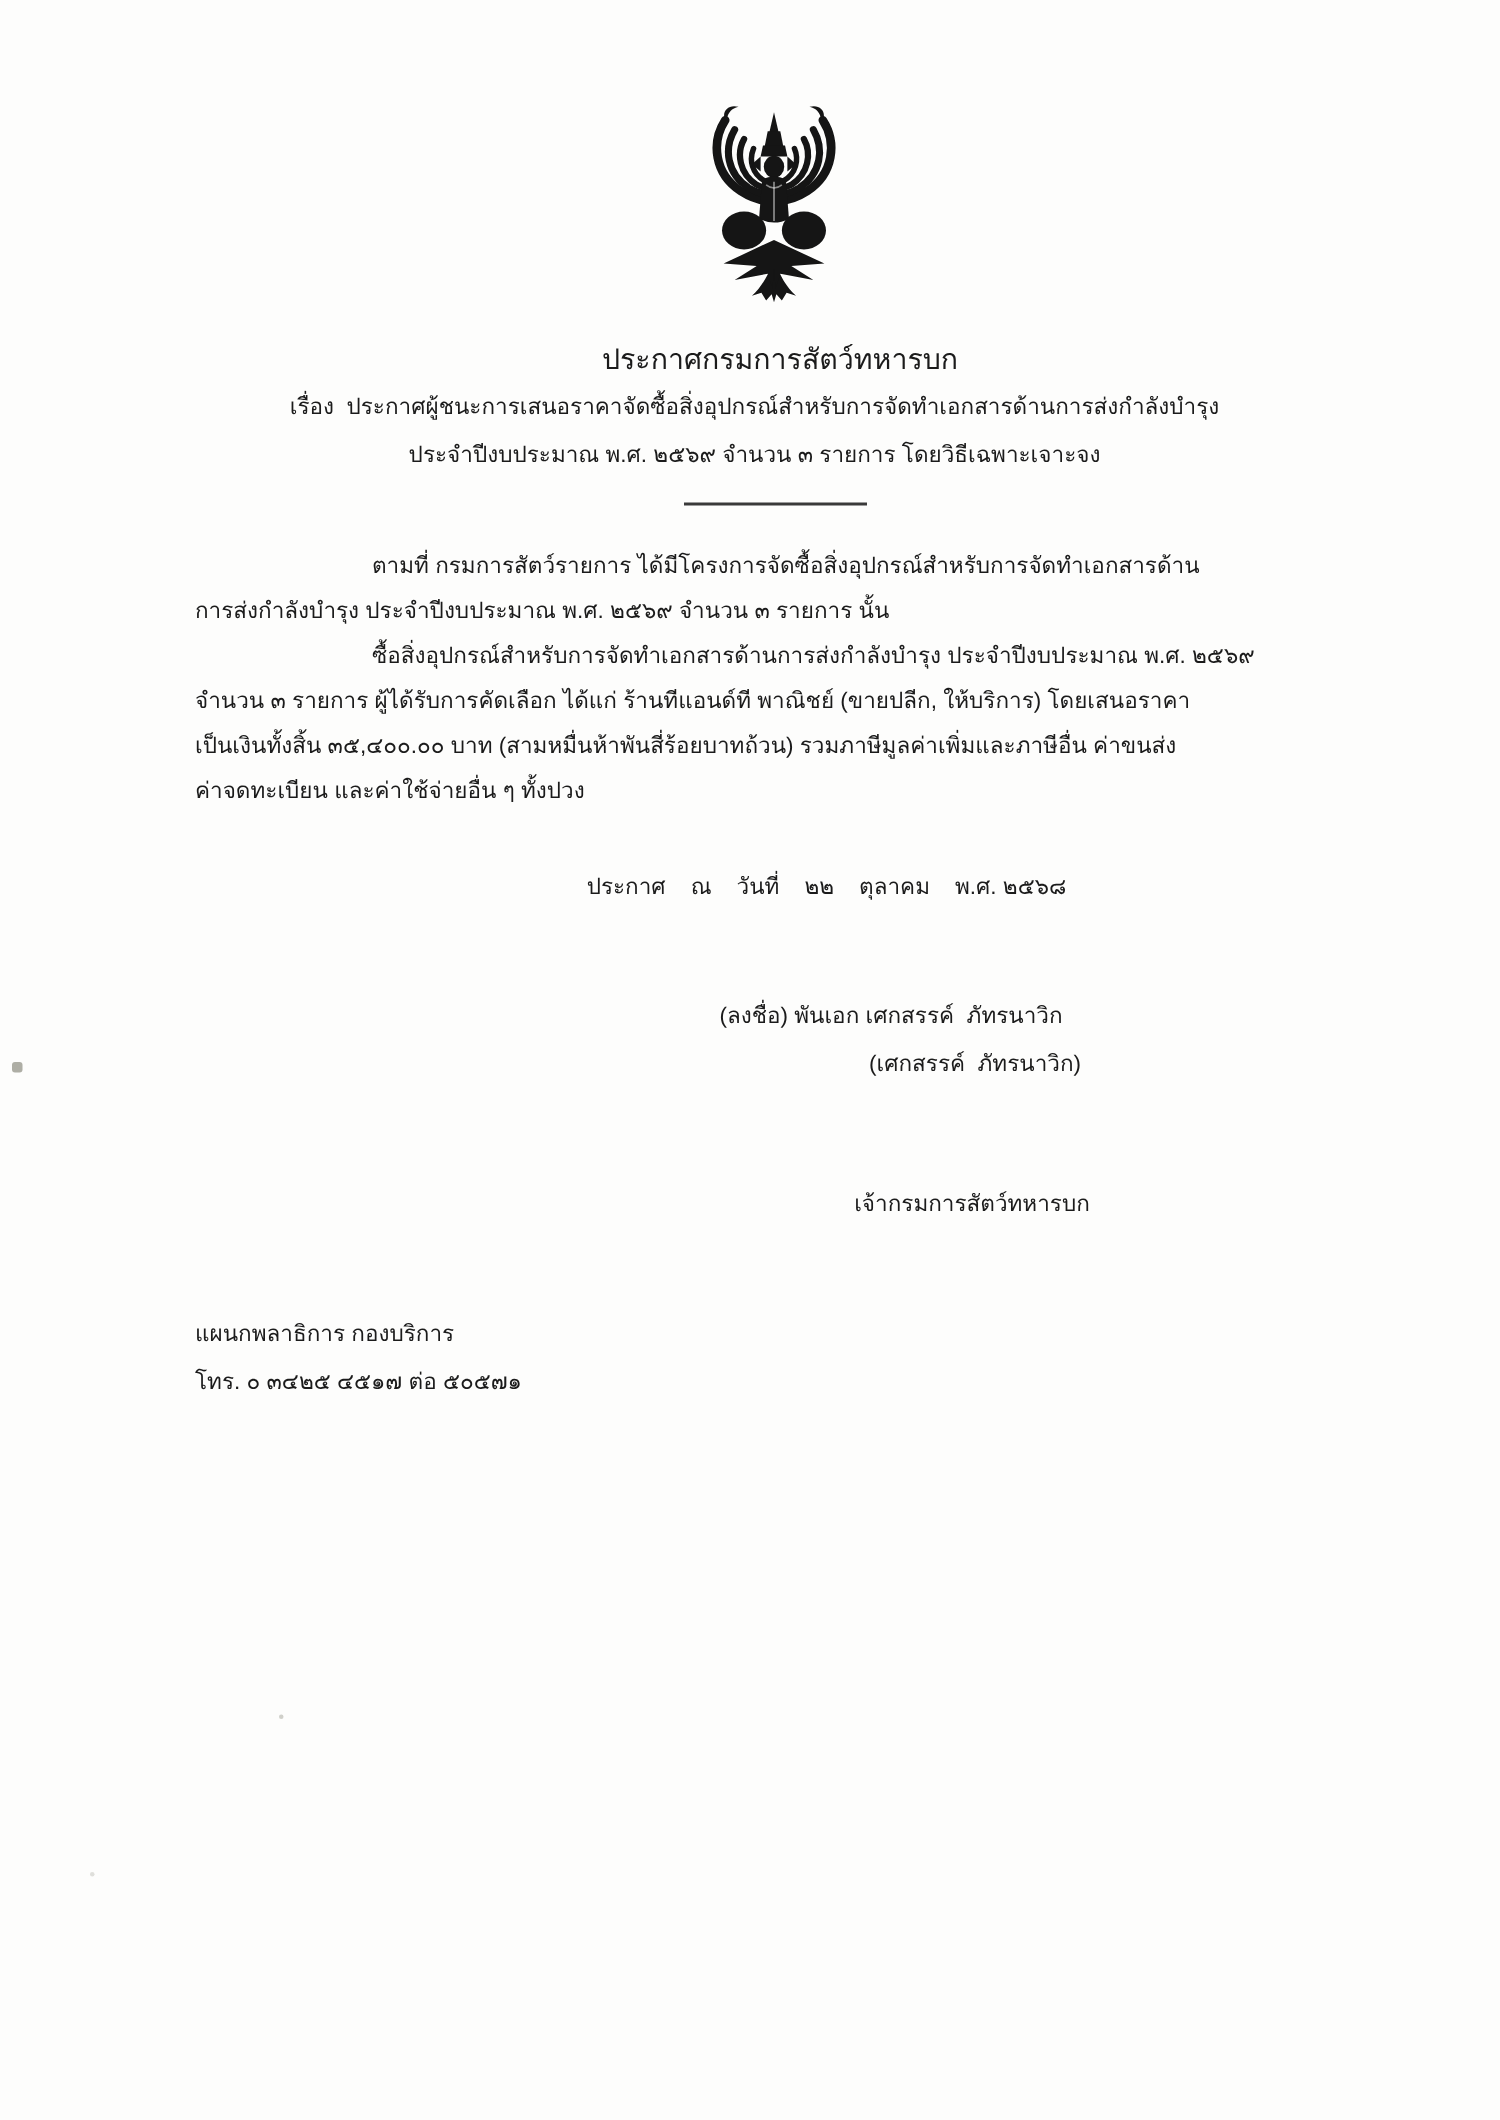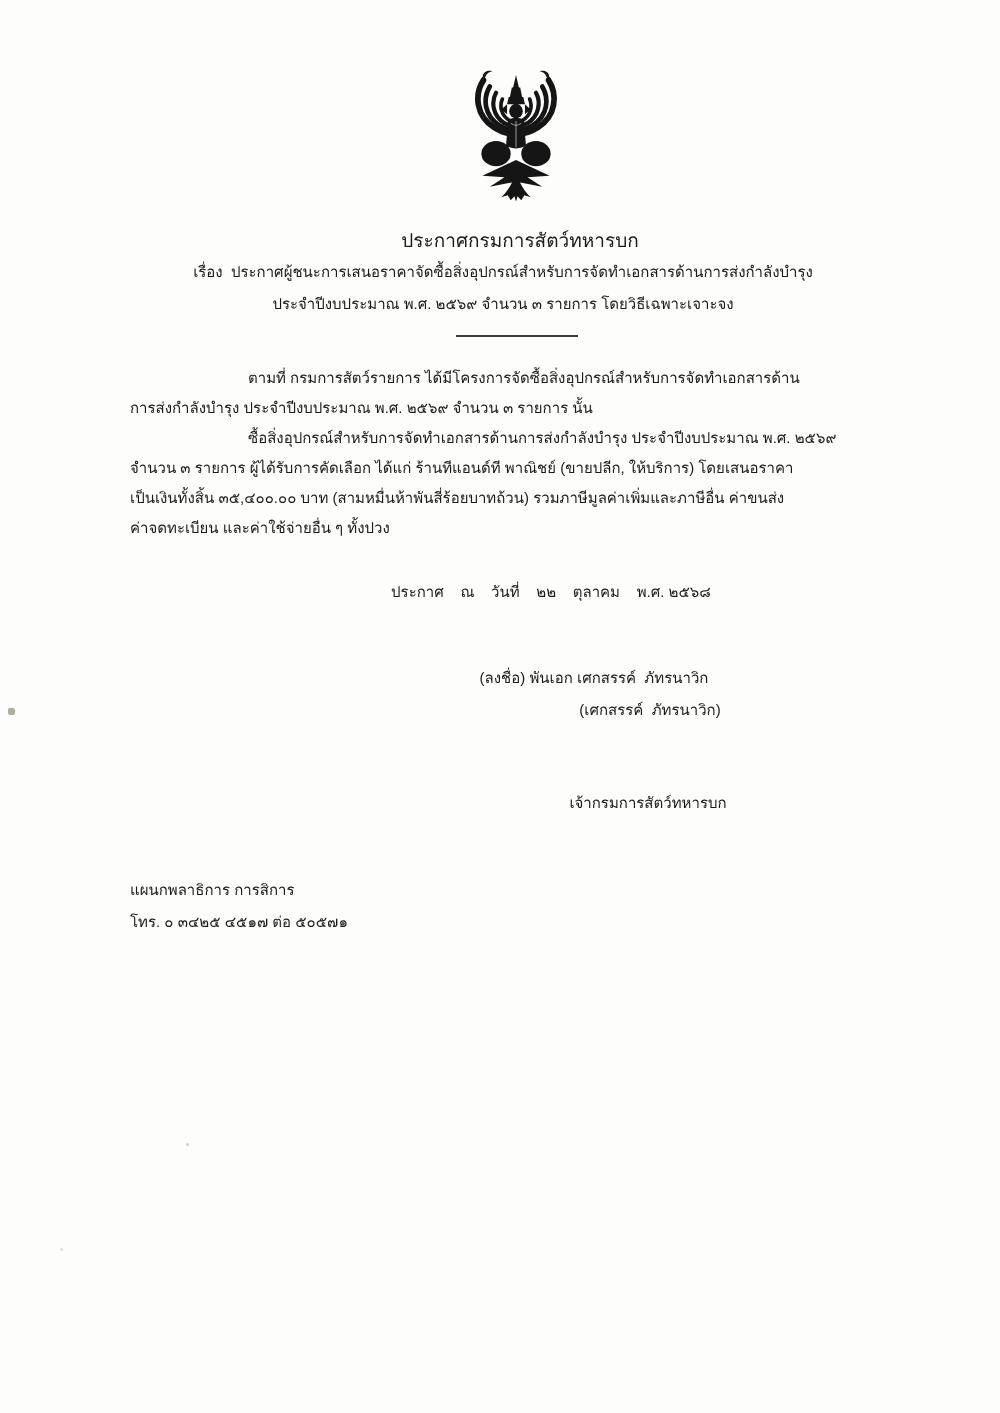--- a/index.html
+++ b/index.html
@@ -107,20 +107,20 @@
   <div class="line" style="left:130px; top:454px;">จำนวน ๓ รายการ ผู้ได้รับการคัดเลือก ได้แก่ ร้านทีแอนด์ที พาณิชย์ (ขายปลีก, ให้บริการ) โดยเสนอราคา</div>
   <div class="line" style="left:130px; top:484px;">เป็นเงินทั้งสิ้น ๓๕,๔๐๐.๐๐ บาท (สามหมื่นห้าพันสี่ร้อยบาทถ้วน) รวมภาษีมูลค่าเพิ่มและภาษีอื่น ค่าขนส่ง</div>
   <div class="line" style="left:130px; top:514px;">ค่าจดทะเบียน และค่าใช้จ่ายอื่น ๆ ทั้งปวง</div>
 
   <div class="line centered" style="left:551px; top:578px;">ประกาศ    ณ    วันที่    ๒๒    ตุลาคม    พ.ศ. ๒๕๖๘</div>
 
   <div class="line centered" style="left:594px; top:664px;">(ลงชื่อ) พันเอก เศกสรรค์  ภัทรนาวิก</div>
   <div class="line centered" style="left:650px; top:696px;">(เศกสรรค์  ภัทรนาวิก)</div>
   <div class="line centered" style="left:648px; top:757px;margin-top:32px;">เจ้ากรมการสัตว์ทหารบก</div>
 
-  <div class="line" style="left:130px; top:876px;">แผนกพลาธิการ การสิการ</div>
+  <div class="line" style="left:130px; top:876px;">แผนกพลาธิการ กองบริการ</div>
   <div class="line" style="left:130px; top:908px;">โทร. ๐ ๓๔๒๕ ๔๕๑๗ ต่อ ๕๐๕๗๑</div>
 
   <div class="speck" style="left:8px; top:708px; width:7px; height:7px; opacity:0.8;"></div>
   <div class="speck" style="left:186px; top:1143px; width:3px; height:3px; opacity:0.45;"></div>
   <div class="speck" style="left:60px; top:1248px; width:3px; height:3px; opacity:0.3;"></div>
 
 </div>
 
 </body></html>

